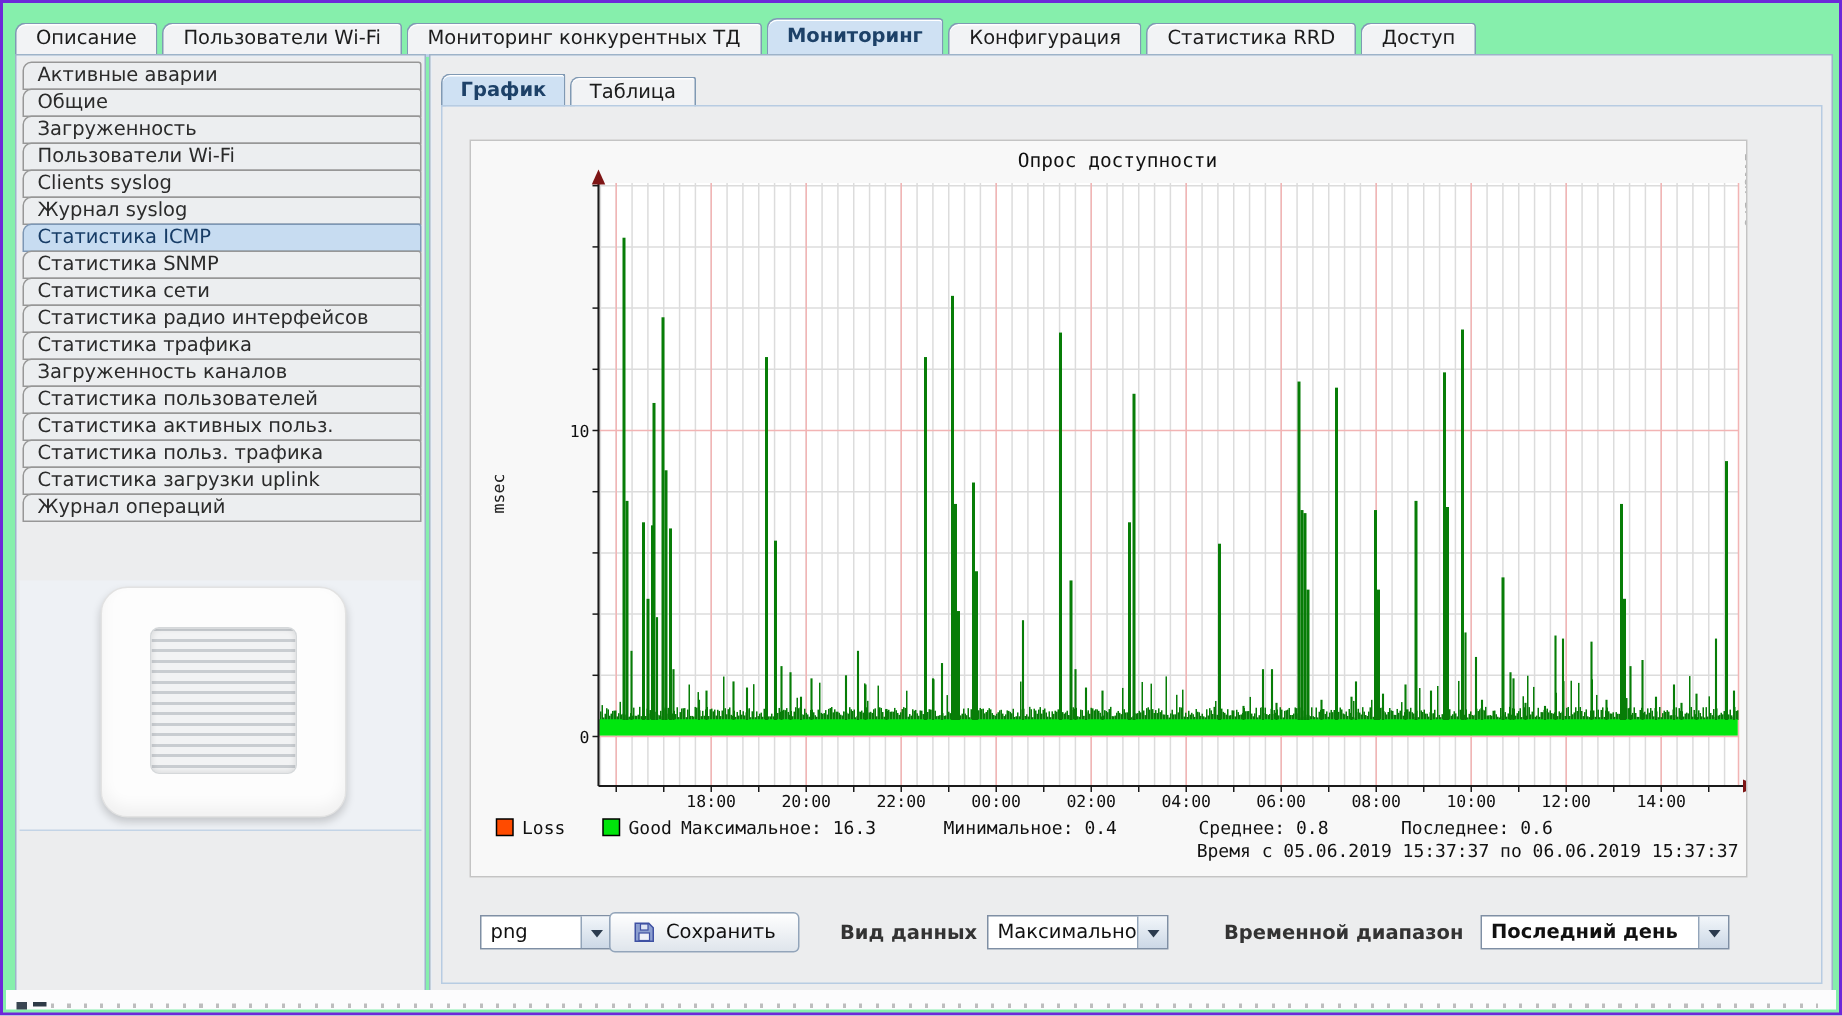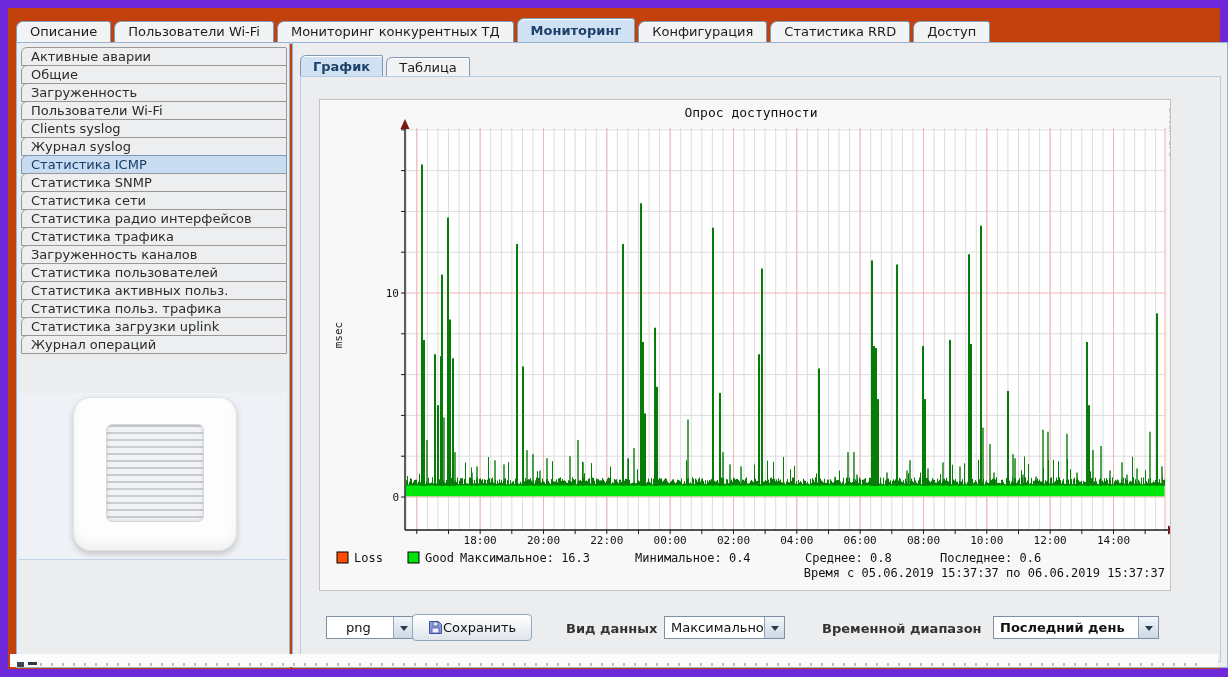--- a/index.html
+++ b/index.html
@@ -1,17 +1,17 @@
 <!DOCTYPE html>
 <html><head>
 <meta charset="utf-8">
 <style>
   html,body{margin:0;padding:0;}
   body{width:1228px;height:677px;position:relative;font-family:"DejaVu Sans","Liberation Sans",sans-serif;background:#ecedee;overflow:hidden;}
-  .window{position:absolute;inset:0;border:8px solid #6d28d9;background:#c2410c;box-sizing:border-box;}
+  .window{position:absolute;inset:0;border:2px solid #6d28d9;background:#86efac;box-sizing:border-box;}
 
   
   .tabbar{position:absolute;left:8px;top:8px;width:1212px;height:26px;display:flex;align-items:flex-end;gap:3px;border-bottom:2px solid #bdd3e9;box-sizing:content-box;}
   .tab{height:20px;line-height:20px;padding:0 13px;background:#f2f3f5;border:1px solid #8099b3;border-bottom:none;border-radius:7px 3px 0 0;font-size:13px;color:#1c1c1c;box-shadow:inset 0 1px 0 #ffffff;white-space:nowrap;cursor:default;}
   .tab.sel{height:23px;line-height:23px;background:#cfe1f3;color:#1d4168;font-weight:bold;border-color:#7f99b5;}
 
   
   .panel{position:absolute;background:#ecedee;border:1px solid #9db3c9;box-shadow:inset 0 0 0 1px #e8eef5;box-sizing:border-box;}
   .left-panel{left:8px;top:34px;width:274px;height:626px;}
   .right-panel{left:284px;top:34px;width:936px;height:626px;}
@@ -34,21 +34,21 @@
 
   .chart-panel{position:absolute;left:18px;top:22px;width:850px;height:490px;background:#f8f8f8;border:1px solid #c4c4c4;box-sizing:content-box;}
   .chart-panel svg{position:absolute;left:0;top:0;}
 
   
   .controls{position:absolute;left:0;top:537px;width:100%;height:30px;}
   .combo{position:absolute;top:2px;height:23px;display:flex;background:#ffffff;border:1px solid #7f8fa4;box-sizing:border-box;cursor:default;}
   .combo .cv{flex:1;font-size:13px;color:#111;line-height:21px;padding:0 6px;white-space:nowrap;overflow:hidden;}
   .combo .ca{width:19px;border-left:1px solid #93a5ba;background:linear-gradient(#f2f6fa,#ccd8e6);display:flex;align-items:center;justify-content:center;}
   .combo .ca::after{content:'';border:4px solid transparent;border-top:5px solid #2b3b4e;margin-top:5px;}
-  .savebtn{position:absolute;top:0;height:27px;display:flex;align-items:center;padding:0 15px;background:linear-gradient(#ffffff,#dfe5ec);border:1px solid #93a5ba;border-radius:4px;font-family:inherit;font-size:13px;color:#111;cursor:default;}
+  .savebtn{position:absolute;top:0;height:27px;display:flex;gap:7px;align-items:center;padding:0 15px;background:linear-gradient(#ffffff,#dfe5ec);border:1px solid #93a5ba;border-radius:4px;font-family:inherit;font-size:13px;color:#111;cursor:default;}
   .ctl-label{position:absolute;top:7px;font-size:13px;font-weight:bold;color:#333;white-space:nowrap;}
 
   
   .bottom-strip{position:absolute;left:2px;right:2px;bottom:2px;height:13px;background:#fcfcfd;}
   .bottom-strip .dots{position:absolute;left:30px;right:12px;top:9px;height:3px;background:repeating-linear-gradient(90deg,#8a8a8a 0 2px,transparent 2px 11px);opacity:.55;}
   .bottom-strip .m1{position:absolute;left:7px;top:8px;width:7px;height:5px;background:#3a4652;}
   .bottom-strip .m2{position:absolute;left:18px;top:8px;width:9px;height:3px;background:#2e3a46;}
 </style>
 </head>
 <body>
@@ -1104,21 +1104,21 @@
             <text x="105" y="462" font-family="&quot;DejaVu Sans Mono&quot;,&quot;Liberation Mono&quot;,monospace" font-size="12" fill="#111">Good</text>
             <text x="140" y="462" font-family="&quot;DejaVu Sans Mono&quot;,&quot;Liberation Mono&quot;,monospace" font-size="12" fill="#111">Максимальное: 16.3</text>
             <text x="315" y="462" font-family="&quot;DejaVu Sans Mono&quot;,&quot;Liberation Mono&quot;,monospace" font-size="12" fill="#111">Минимальное: 0.4</text>
             <text x="485" y="462" font-family="&quot;DejaVu Sans Mono&quot;,&quot;Liberation Mono&quot;,monospace" font-size="12" fill="#111">Среднее: 0.8</text>
             <text x="620" y="462" font-family="&quot;DejaVu Sans Mono&quot;,&quot;Liberation Mono&quot;,monospace" font-size="12" fill="#111">Последнее: 0.6</text>
             <text x="845" y="477" text-anchor="end" font-family="&quot;DejaVu Sans Mono&quot;,&quot;Liberation Mono&quot;,monospace" font-size="12" fill="#111">Время с 05.06.2019 15:37:37 по 06.06.2019 15:37:37</text>
           </svg>
       </div>
 
       <div class="controls">
-        <div class="combo" style="left:25px;width:88px;padding-left:13px;">
+        <div class="combo" style="left:25px;width:88px;">
           <span class="cv">png</span>
           <span class="ca"></span>
         </div>
         <button class="savebtn" style="left:111px;">
           <svg width="15" height="15" viewBox="0 0 15 15">
             <path d="M1.5 1.5 h9 l3 3 v9 h-12 z" fill="#8c9fd0" stroke="#3f51a3" stroke-width="1"></path>
             <rect x="4" y="8" width="7" height="5" fill="#eef1fa" stroke="#3f51a3" stroke-width="0.8"></rect>
             <rect x="5" y="2" width="5" height="4" fill="#dfe5f5" stroke="#3f51a3" stroke-width="0.8"></rect>
           </svg>
           <span>Сохранить</span>

